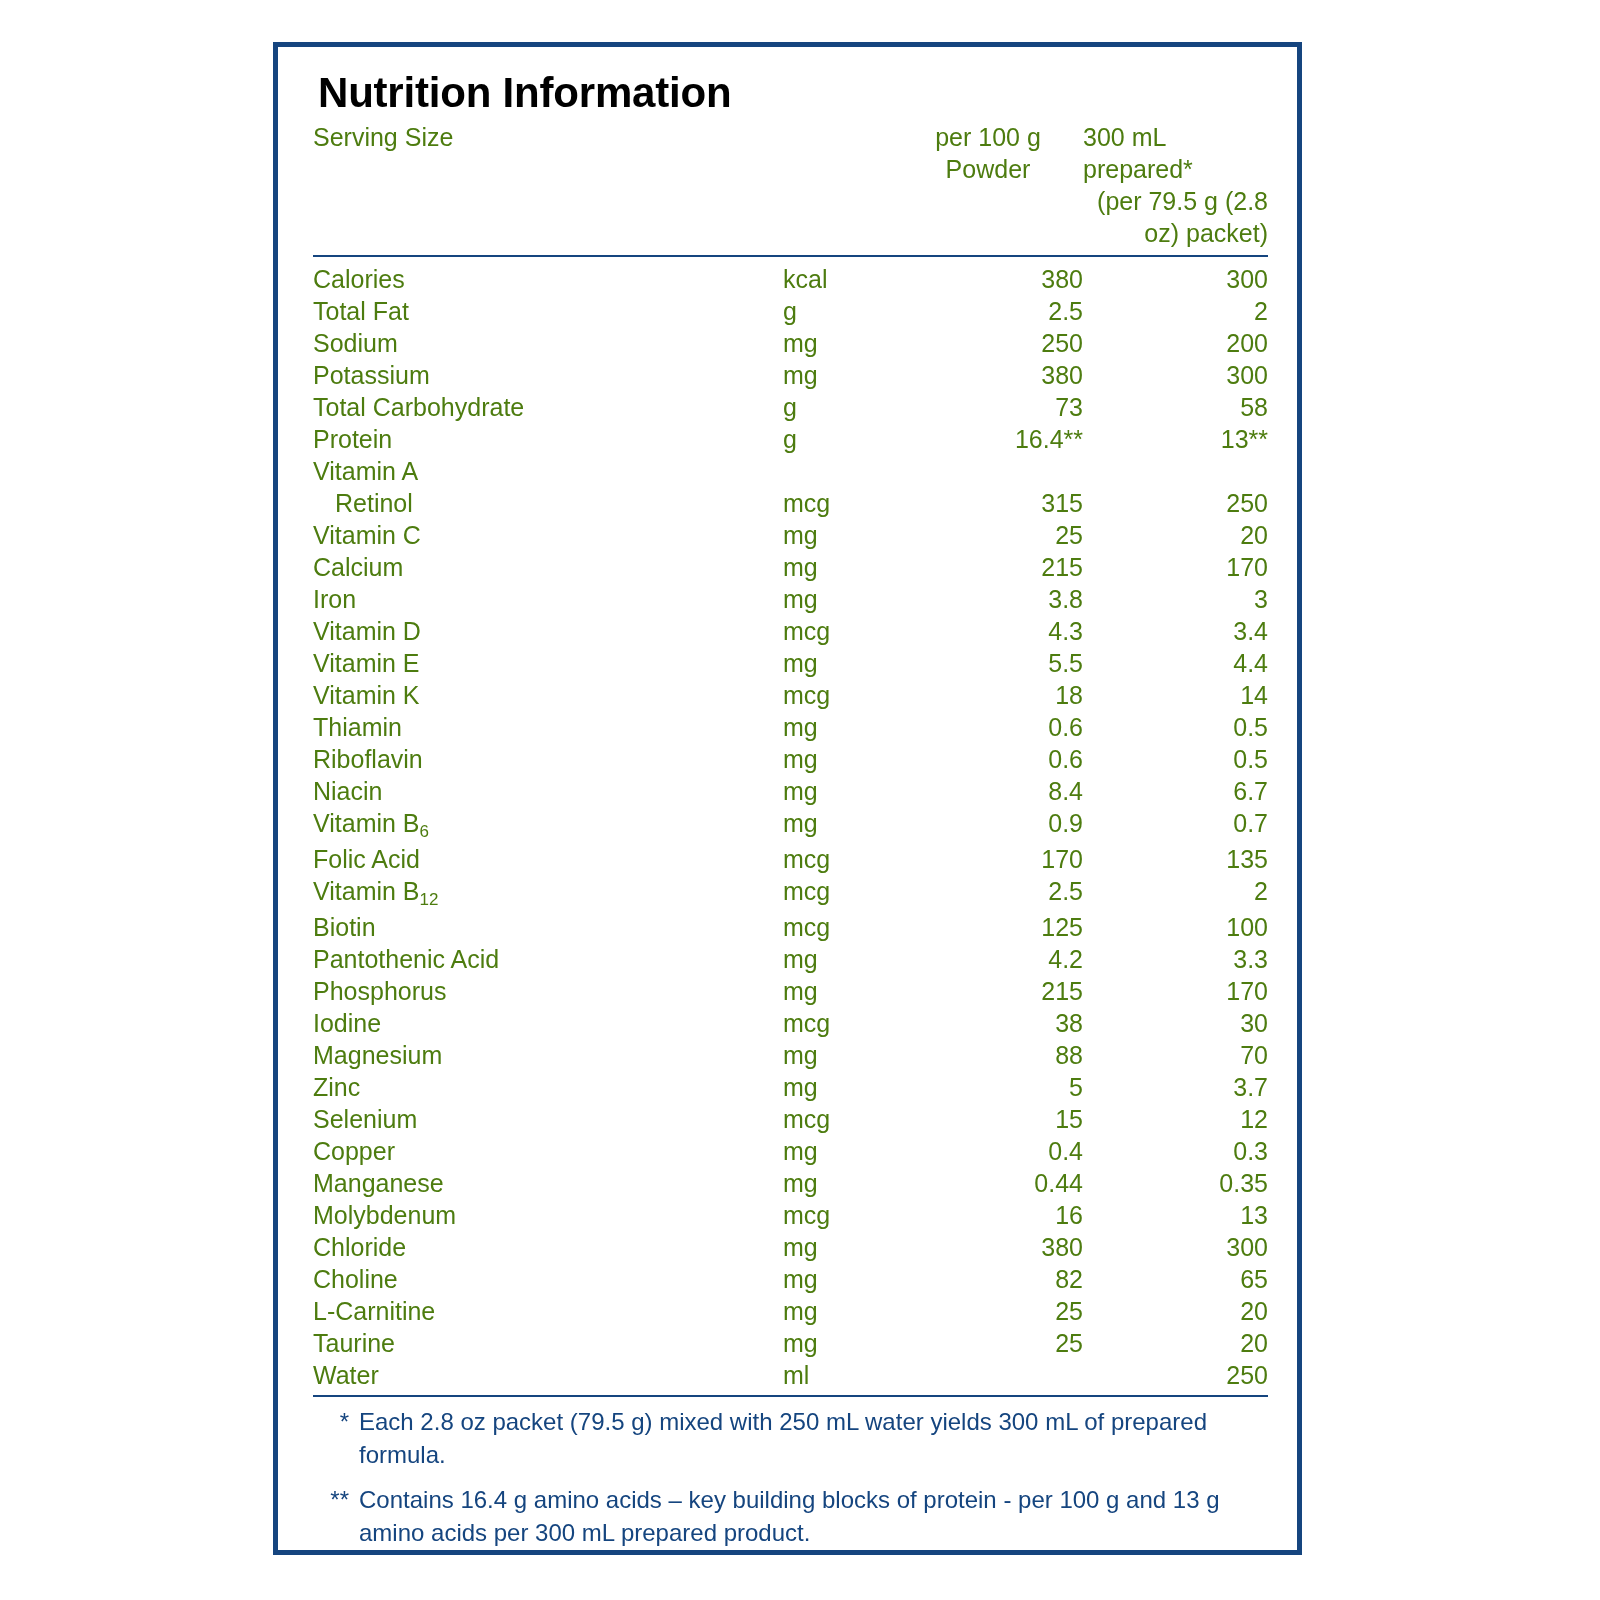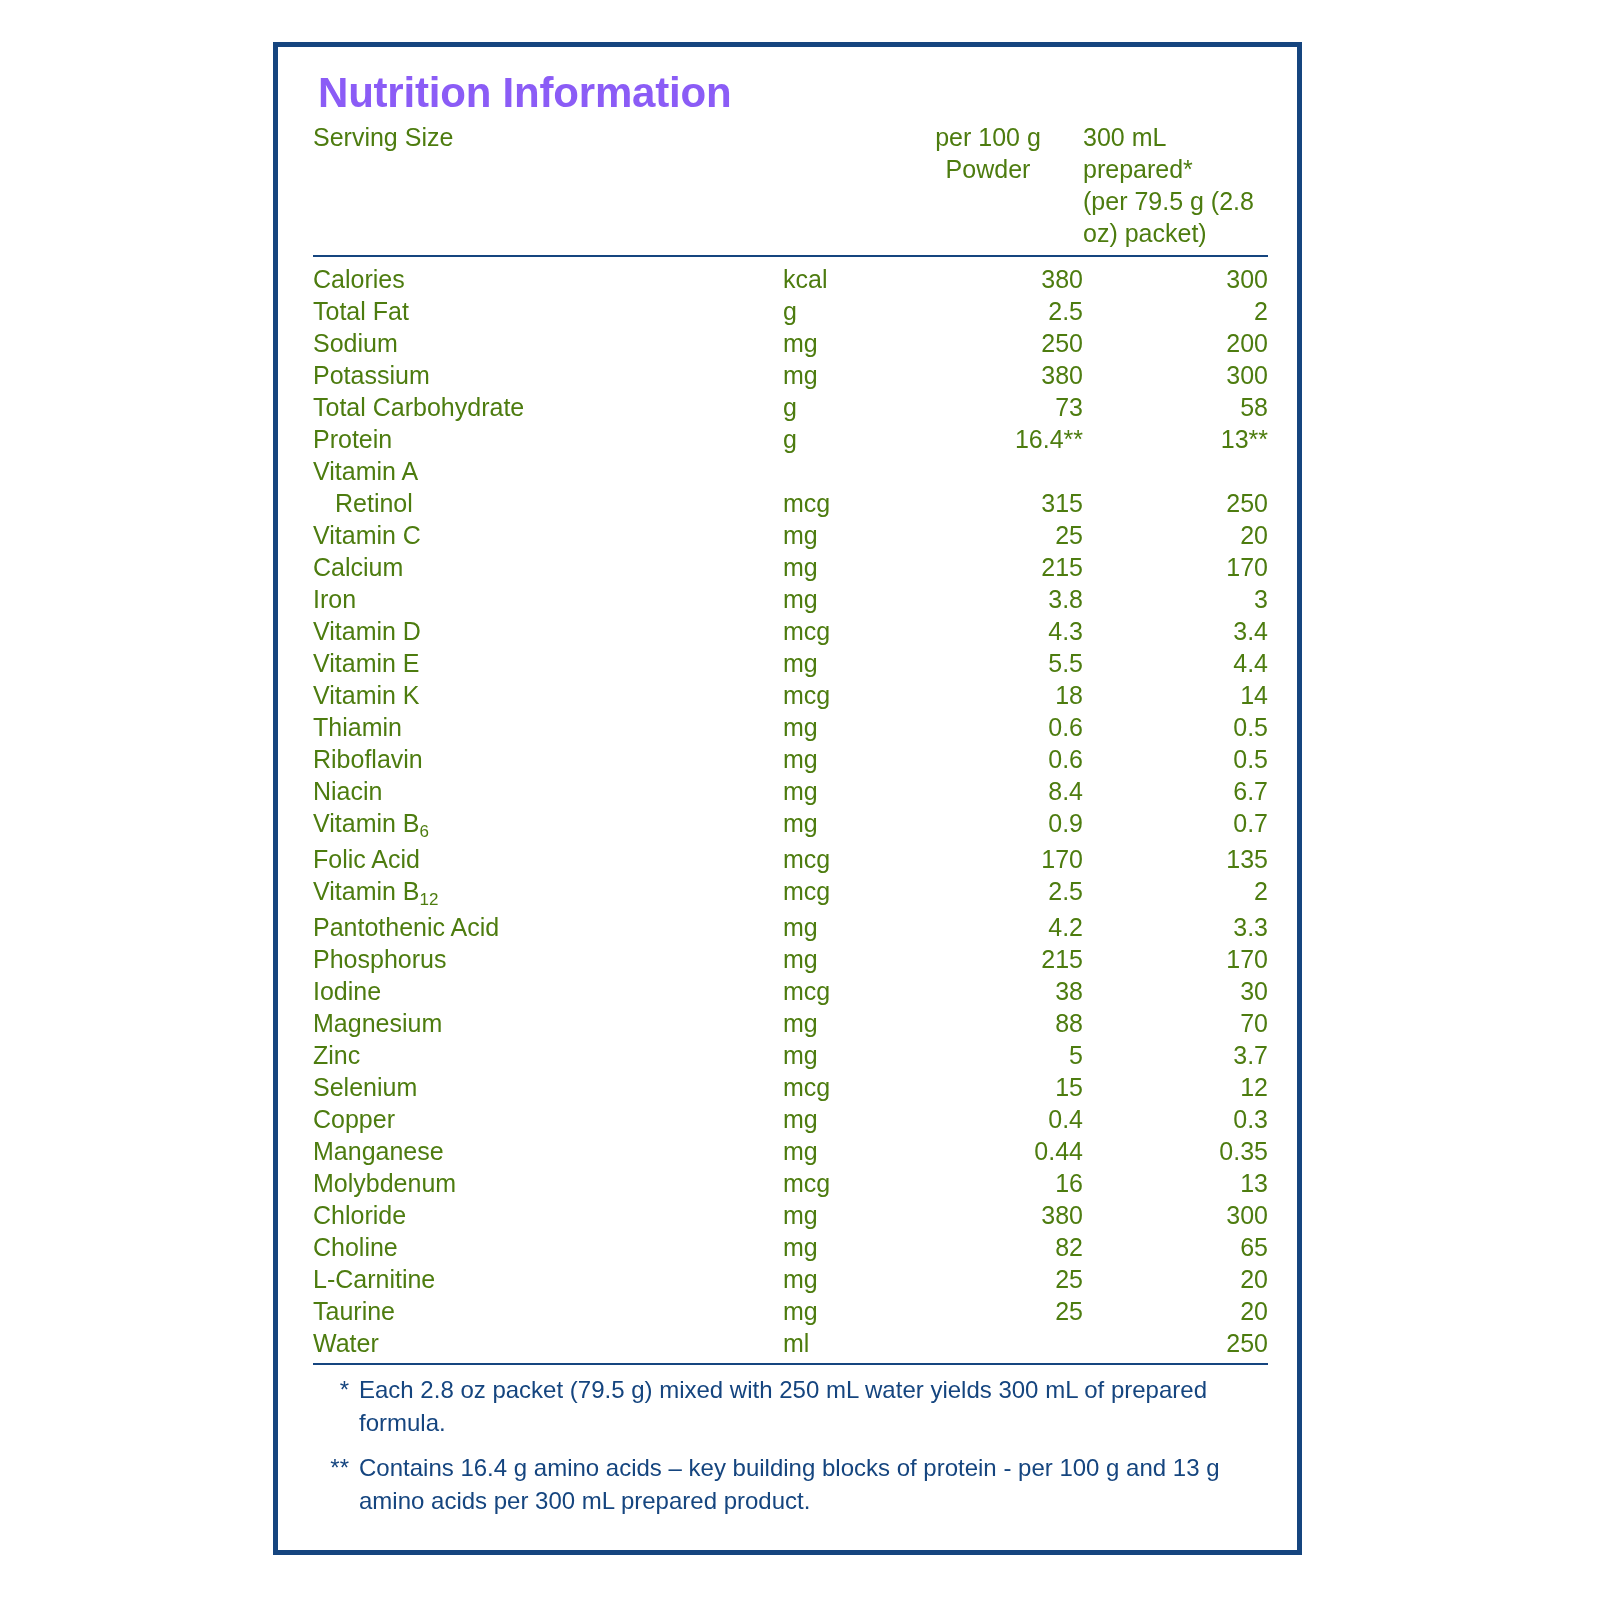--- a/index.html
+++ b/index.html
@@ -31,21 +31,21 @@
   }
   #inner {
     position: absolute;
     left: 35px;
     top: 22px;
     width: 955px;
   }
   .title {
     font-size: 42px;
     font-weight: bold;
-    color: #8b5cf6;
+    color: #000000;
     letter-spacing: -0.2px;
     line-height: 1.15;
     margin: 0 0 4px 0;
     padding-left: 5px;
   }
   table.nutri {
     border-collapse: collapse;
     width: 955px;
     table-layout: fixed;
     color: #4d7c0f;
@@ -59,21 +59,21 @@
   }
   col.c-name { width: 470px; }
   col.c-unit { width: 110px; }
   col.c-v1  { width: 190px; }
   col.c-v2  { width: 185px; }
 
   .hdr-row td { font-size: 23px; line-height: 30px; padding-bottom: 2px; }
   .hdr-serving { padding-left: 5px; }
   .hdr-100 { text-align: center; }
   .hdr-300 { text-align: left; }
-  .hdr-sub { text-align: left; font-size: 22px; line-height: 28px; margin-left: 36px; }
+  .hdr-sub { text-align: right; font-size: 22px; line-height: 28px; margin-left: 36px; }
 
   .rule {
     border-top: 2px solid #15457f;
     height: 0;
     margin: 6px 0 6px 0;
     width: 955px;
   }
   .rule-bottom {
     border-top: 2px solid #15457f;
     height: 0;
@@ -262,20 +262,26 @@
               <td class="v1">170</td>
               <td class="v2">135</td>
             </tr>
             <tr>
               <td class="name">Vitamin B<sub>12</sub></td>
               <td class="unit">mcg</td>
               <td class="v1">2.5</td>
               <td class="v2">2</td>
             </tr>
             <tr>
+              <td class="name">Biotin</td>
+              <td class="unit">mcg</td>
+              <td class="v1">125</td>
+              <td class="v2">100</td>
+            </tr>
+            <tr>
               <td class="name">Pantothenic Acid</td>
               <td class="unit">mg</td>
               <td class="v1">4.2</td>
               <td class="v2">3.3</td>
             </tr>
             <tr>
               <td class="name">Phosphorus</td>
               <td class="unit">mg</td>
               <td class="v1">215</td>
               <td class="v2">170</td>

